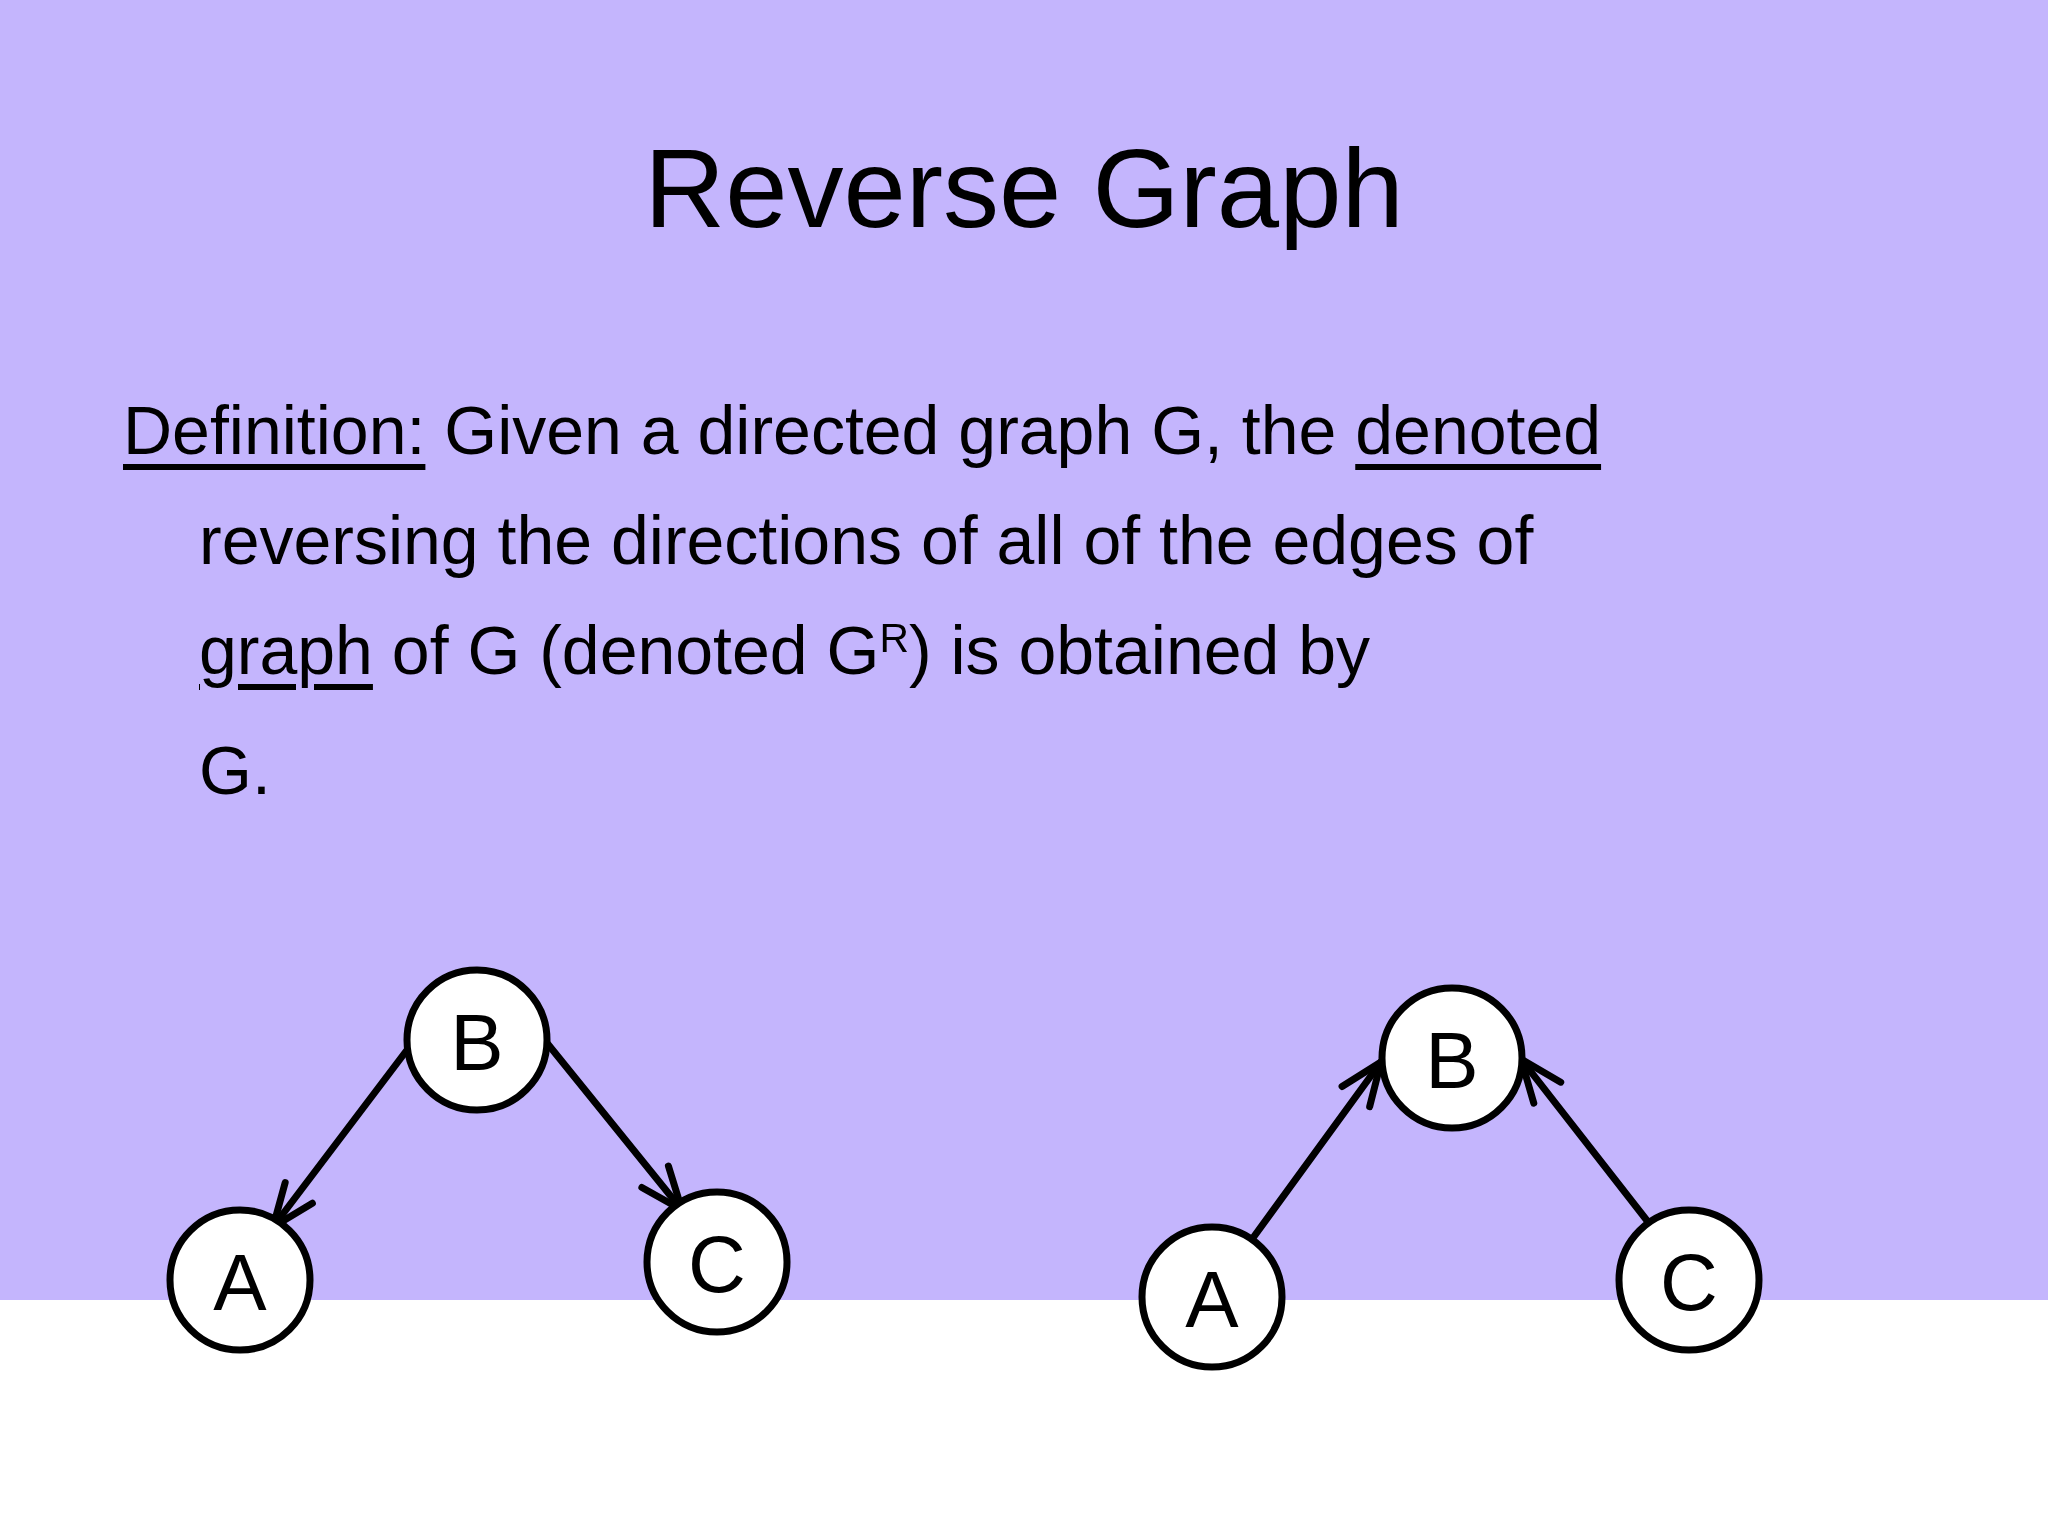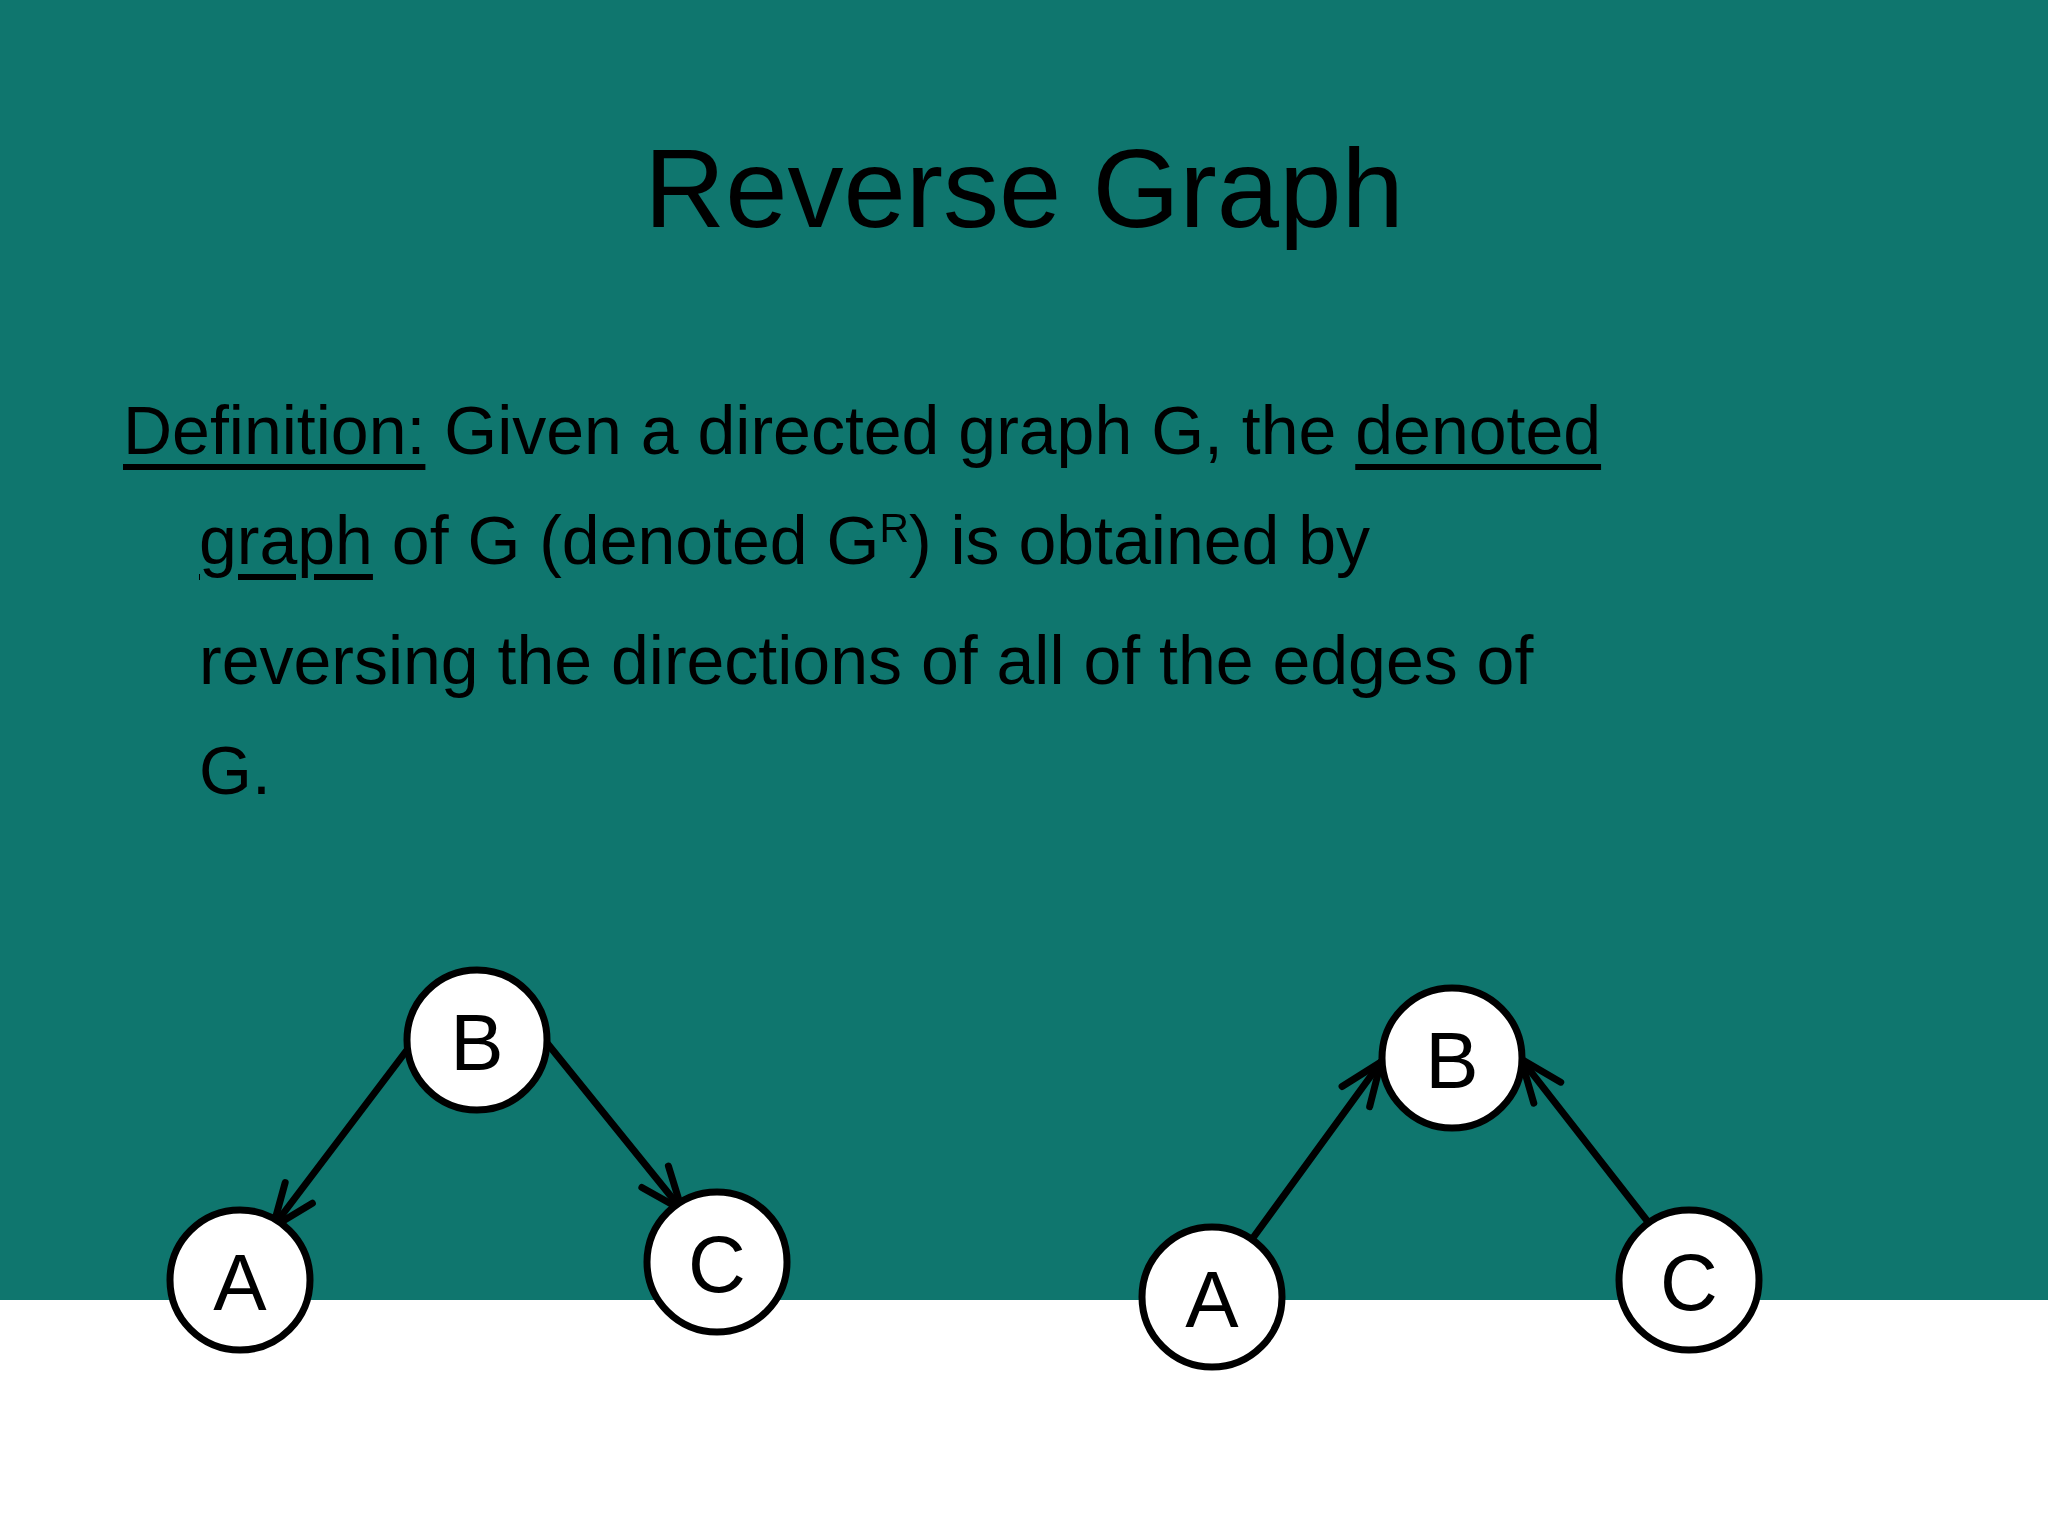--- a/index.html
+++ b/index.html
@@ -9,21 +9,21 @@
     height: 1536px;
     background: #ffffff;
     font-family: "Liberation Sans", sans-serif;
     color: #000000;
     overflow: hidden;
   }
   .slide {
     position: relative;
     width: 2048px;
     height: 1300px;
-    background: #0f766e;
+    background: #c4b5fd;
   }
   .slide-title {
     position: absolute;
     top: 133px;
     left: 0;
     width: 100%;
     text-align: center;
     font-size: 112px;
     line-height: 1;
     font-weight: 400;
@@ -76,22 +76,22 @@
   }
 </style>
 </head>
 <body>
 
 <div class="slide">
   <div class="slide-title">Reverse Graph</div>
 
   <div class="definition">
       <div class="def-line"><span class="seg-b seg-u">Definition:</span><span> Given a directed graph G, the </span><span class="seg-u">denoted</span></div>
+      <div class="def-line indented"><span>reversing the directions of all of the edges of</span></div>
       <div class="def-line indented"><span class="seg-u">graph</span><span> of G (denoted G</span><span class="seg-sup">R</span><span>) is obtained by</span></div>
-      <div class="def-line indented"><span>reversing the directions of all of the edges of</span></div>
       <div class="def-line indented"><span>G.</span></div>
     </div>
 
   <svg class="diagrams" viewBox="0 0 2048 1536" xmlns="http://www.w3.org/2000/svg">
       <g>
         <g>
           <line x1="410" y1="1046" x2="273" y2="1227" stroke="#000000"></line>
           <line x1="273" y1="1227" x2="312.3860863817723" y2="1203.2358210845068" stroke="#000000"></line>
           <line x1="273" y1="1227" x2="285.1768012513333" y2="1182.6409478089813" stroke="#000000"></line>
         </g>

